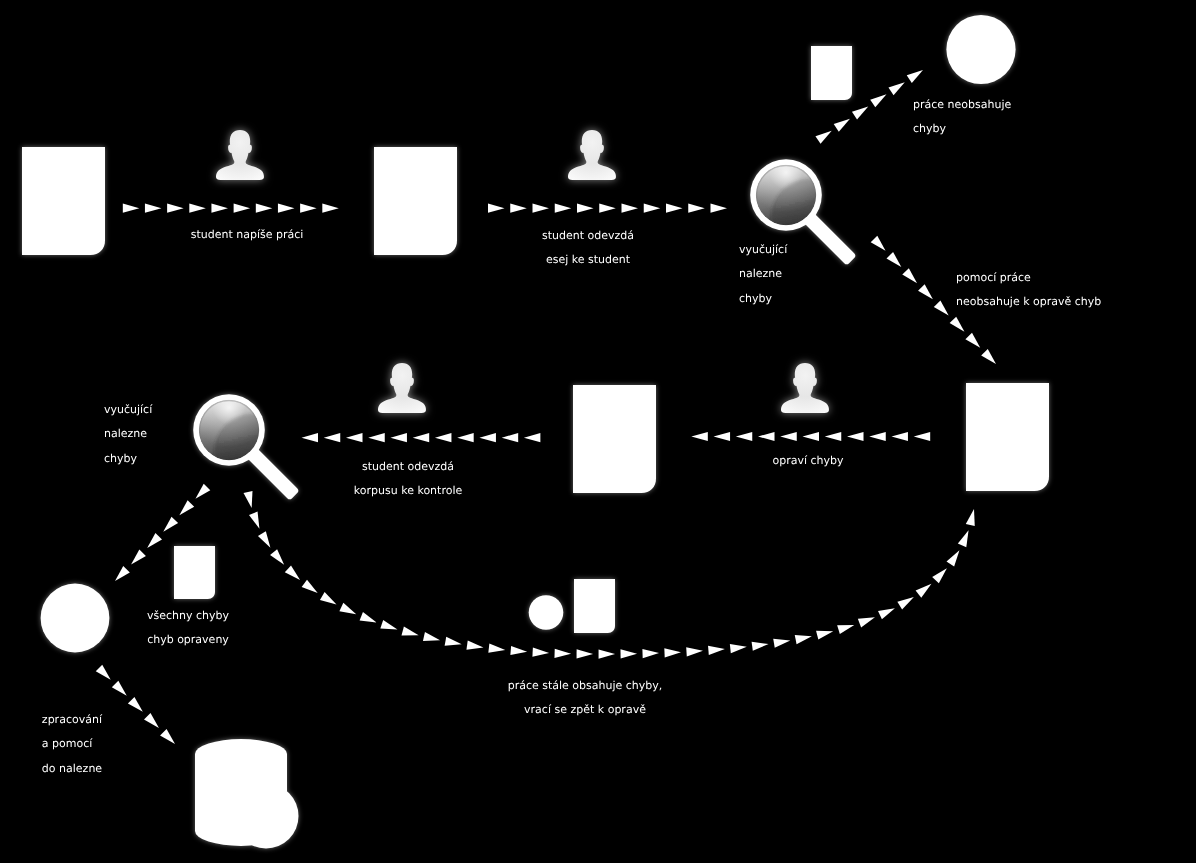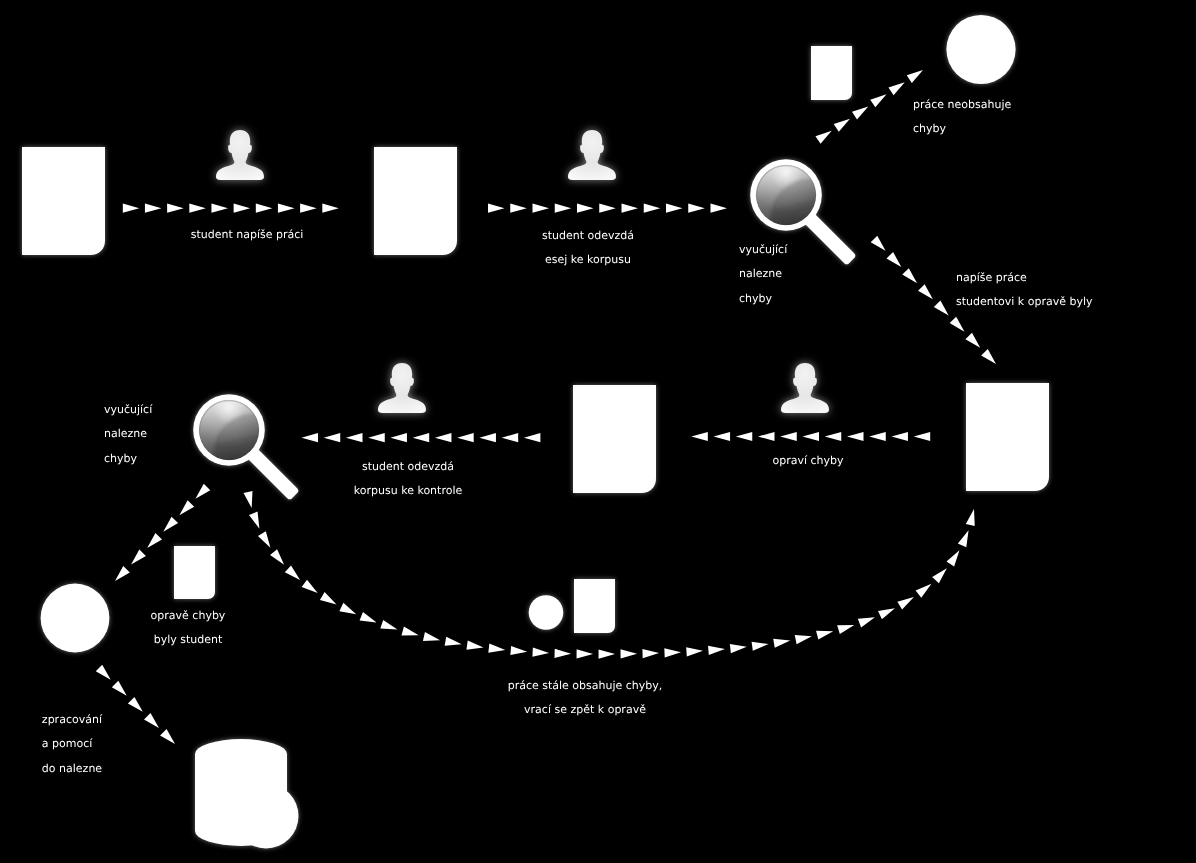--- a/index.html
+++ b/index.html
@@ -352,24 +352,24 @@
       <g>
         <path d="M0 -4.6 L16.5 0 L0 4.6 Z" fill="#ffffff" transform="translate(99 668) rotate(44.999943800099814)"></path>
         <path d="M0 -4.6 L16.5 0 L0 4.6 Z" fill="#ffffff" transform="translate(115.08318328857422 684.0831909179688) rotate(44.999943800099814)"></path>
         <path d="M0 -4.6 L16.5 0 L0 4.6 Z" fill="#ffffff" transform="translate(131.16636657714844 700.1663818359375) rotate(44.99992506682425)"></path>
         <path d="M0 -4.6 L16.5 0 L0 4.6 Z" fill="#ffffff" transform="translate(147.2495574951172 716.2495727539062) rotate(44.999962533387624)"></path>
         <path d="M0 -4.6 L16.5 0 L0 4.6 Z" fill="#ffffff" transform="translate(163.33273315429688 732.332763671875) rotate(44.99992506682425)"></path>
       </g>
     </svg>
   <div id="labels">
       <div class="lbl c" style="top: 223px; left: 240px; transform: translateX(-50%); text-align: center; margin-left: 7px;"><div>student napíše práci</div></div>
-      <div class="lbl c" style="top: 224px; left: 588px; transform: translateX(-50%); text-align: center;"><div>student odevzdá</div><div>esej ke korpusu</div></div>
+      <div class="lbl c" style="top: 224px; left: 588px; transform: translateX(-50%); text-align: center;"><div>student odevzdá</div><div>esej ke student</div></div>
       <div class="lbl" style="top: 238px; left: 739px;"><div>vyučující</div><div>nalezne</div><div>chyby</div></div>
       <div class="lbl" style="top: 93px; left: 913px;"><div>práce neobsahuje</div><div>chyby</div></div>
-      <div class="lbl" style="top: 266px; left: 956px;"><div>napíše práce</div><div>studentovi k opravě byly</div></div>
+      <div class="lbl" style="top: 266px; left: 956px;"><div>pomocí práce</div><div>neobsahuje k opravě chyb</div></div>
       <div class="lbl" style="top: 398px; left: 104px;"><div>vyučující</div><div>nalezne</div><div>chyby</div></div>
       <div class="lbl c" style="top: 455px; left: 408px; transform: translateX(-50%); text-align: center;"><div>student odevzdá</div><div>korpusu ke kontrole</div></div>
       <div class="lbl c" style="top: 449px; left: 808px; transform: translateX(-50%); text-align: center;"><div>opraví chyby</div></div>
-      <div class="lbl c" style="top: 604px; left: 188px; transform: translateX(-50%); text-align: center;"><div>opravě chyby</div><div>byly student</div></div>
+      <div class="lbl c" style="top: 604px; left: 188px; transform: translateX(-50%); text-align: center;"><div>všechny chyby</div><div>chyb opraveny</div></div>
       <div class="lbl c" style="top: 674px; left: 585px; transform: translateX(-50%); text-align: center;"><div>práce stále obsahuje chyby,</div><div>vrací se zpět k opravě</div></div>
       <div class="lbl c" style="top: 708px; left: 72px; transform: translateX(-50%); "><div>zpracování</div><div>a pomocí</div><div>do nalezne</div></div>
     </div>
 </div>
 
 </body></html>

